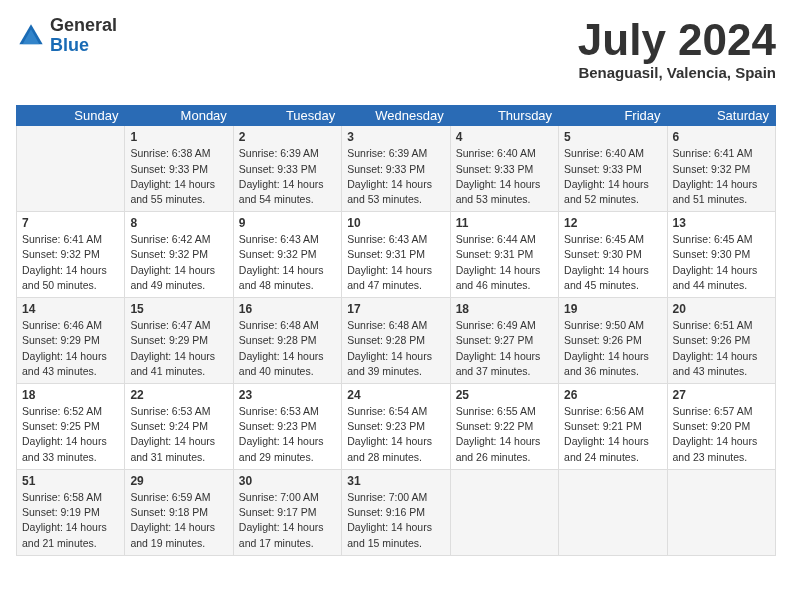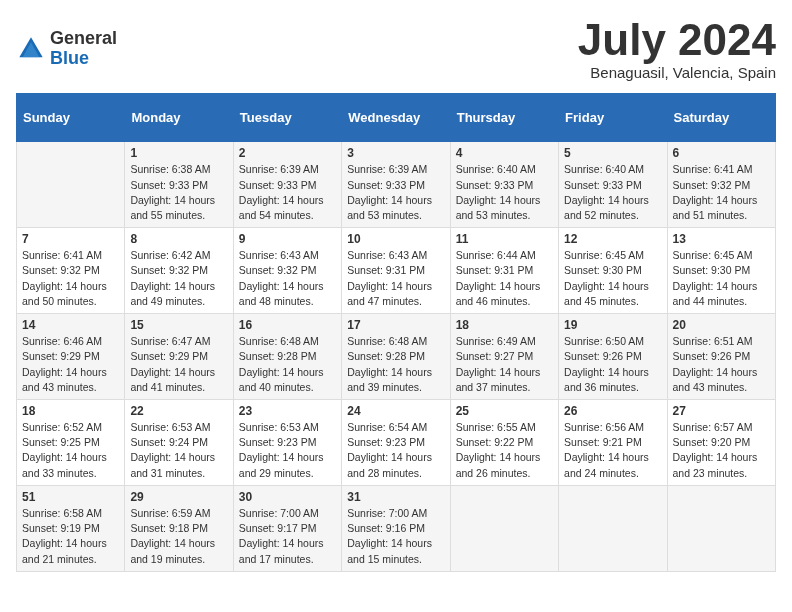--- a/index.html
+++ b/index.html
@@ -6,22 +6,22 @@
     body {
       font-family: Arial, sans-serif;
       background: #fff;
       width: 792px;
       min-height: 612px;
       padding: 16px;
     }
     .header {
       display: flex;
       justify-content: space-between;
-      align-items: center;
-      margin-bottom: 12px;
+      align-items: flex-start;
+      margin-bottom: 24px;
     }
     .logo {
       display: flex;
       align-items: center;
       gap: 4px;
     }
     .logo-text {
       display: flex;
       flex-direction: column;
       line-height: 1.1;
@@ -45,33 +45,34 @@
     }
     .month-year {
       font-size: 44px;
       font-weight: bold;
       color: #333;
       line-height: 1.1;
     }
     .location {
       font-size: 15px;
       color: #333;
+      font-weight: bold;
     }
     table {
       width: 100%;
       border-collapse: collapse;
       table-layout: fixed;
     }
     thead tr th {
       background-color: #2a6bb5;
       color: #fff;
-      text-align: left;
-      padding: 16px 6px;
+      text-align: right;
+      padding: 2px 6px;
       font-size: 13px;
-      font-weight: bold;
+      font-weight: normal;
       border: 1px solid #2a6bb5;
     }
     tbody tr td {
       vertical-align: top;
       padding: 4px 5px;
       font-size: 10.5px;
       color: #333;
       border: 1px solid #ddd;
       min-height: 80px;
       height: 85px;
@@ -271,21 +272,21 @@
           <span class="day-number">18</span>
         <div class="cell-info">
           <span>Sunrise: 6:49 AM</span><br>
           <span>Sunset: 9:27 PM</span><br>
           <span>Daylight: 14 hours and 37 minutes.</span>
         </div>
         </td>
         <td>
           <span class="day-number">19</span>
         <div class="cell-info">
-          <span>Sunrise: 6:50 AM</span><br>
+          <span>Sunrise: 9:50 AM</span><br>
           <span>Sunset: 9:26 PM</span><br>
           <span>Daylight: 14 hours and 36 minutes.</span>
         </div>
         </td>
         <td>
           <span class="day-number">20</span>
         <div class="cell-info">
           <span>Sunrise: 6:51 AM</span><br>
           <span>Sunset: 9:26 PM</span><br>
           <span>Daylight: 14 hours and 43 minutes.</span>

